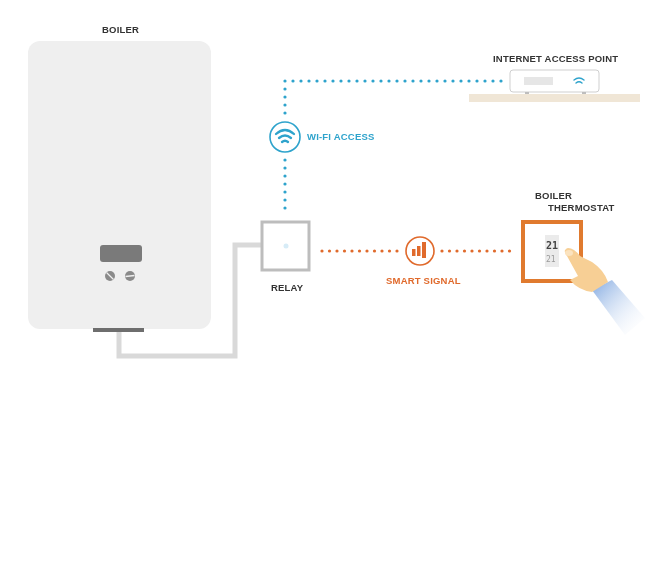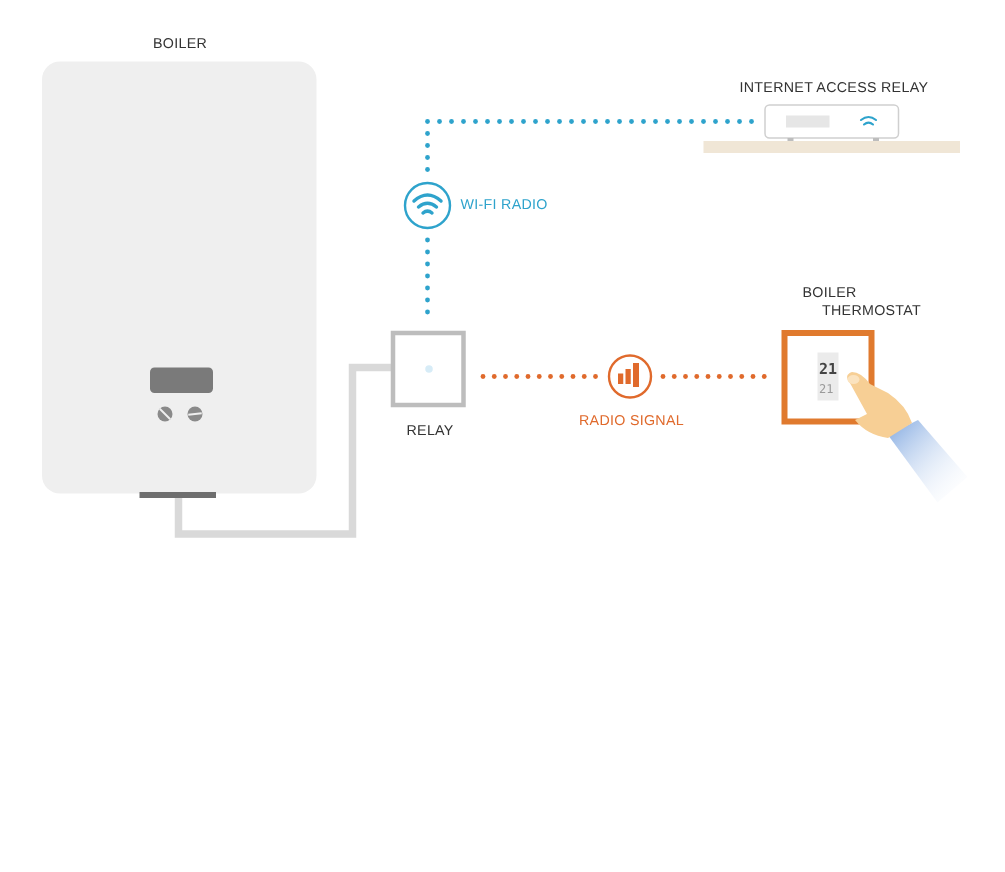--- a/index.html
+++ b/index.html
@@ -1,19 +1,19 @@
 <!DOCTYPE html>
 <html><head>
 <meta charset="utf-8">
 <style>
   html, body { margin: 0; padding: 0; background: #ffffff; }
   body { width: 670px; height: 581px; position: relative; overflow: hidden;
          font-family: "Liberation Sans", sans-serif; }
   .label { position: absolute; font-size: 9.5px; color: #333333; letter-spacing: 0.2px;
-           text-align: center; white-space: nowrap; }
+           text-align: center; white-space: nowrap; font-weight: bold; }
   .label.blue { color: #2ea3cc; }
   .label.orange { color: #e06a2c; }
   svg.diagram { position: absolute; left: 0; top: 0; }
 </style>
 </head>
 <body>
 
 <svg class="diagram" width="670" height="581" viewBox="0 0 670 581" xmlns="http://www.w3.org/2000/svg">
 
   <path d="M119 330 L119 356 L235 356 L235 245 L262 245" fill="none" stroke="#d9d9d9" stroke-width="5"></path>
@@ -144,18 +144,18 @@
     </linearGradient>
   </defs>
   <g>
     <path d="M592 290 L612 280 L645 318 L625 335 Z" fill="url(#sleeveGrad)"></path>
     <path d="M567 256 Q562 250 568 248 Q574 248 580 256 L592 262 Q604 270 608 282 L592 292 Q578 290 570 280 L578 276 Z" fill="#f7cf95"></path>
     <ellipse cx="569" cy="253" rx="4" ry="3" fill="#fbe3bf"></ellipse>
   </g>
 </svg>
 
 <div class="label" style="left:102px; top:24px;">BOILER</div>
-<div class="label" style="left:493px; top:53px;">INTERNET ACCESS RELAY</div>
-<div class="label blue" style="left:307px; top:131px;">WI-FI RADIO</div>
+<div class="label" style="left:493px; top:53px;">INTERNET ACCESS POINT</div>
+<div class="label blue" style="left:307px; top:131px;">WI-FI ACCESS</div>
 <div class="label" style="left:535px; top:190px;">BOILER</div>
 <div class="label" style="left:548px; top:202px;">THERMOSTAT</div>
 <div class="label" style="left:271px; top:282px;">RELAY</div>
-<div class="label orange" style="left:386px; top:275px;">RADIO SIGNAL</div>
+<div class="label orange" style="left:386px; top:275px;">SMART SIGNAL</div>
 
 </body></html>

